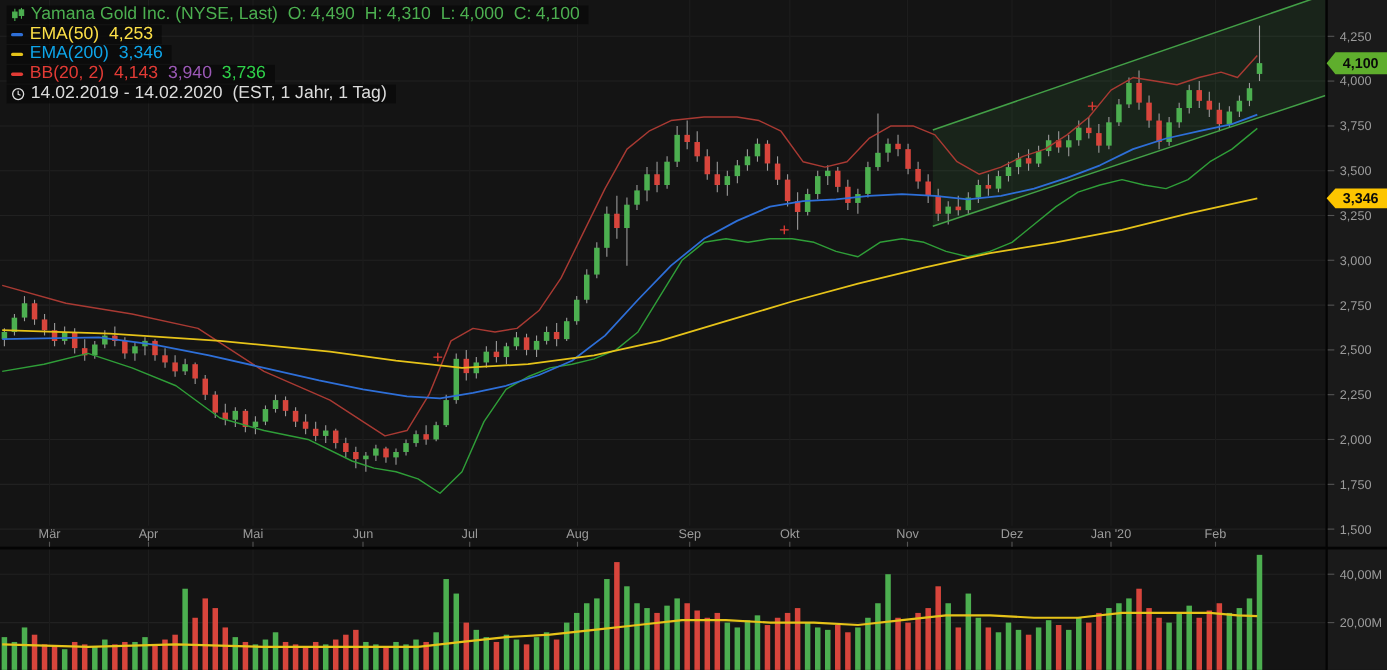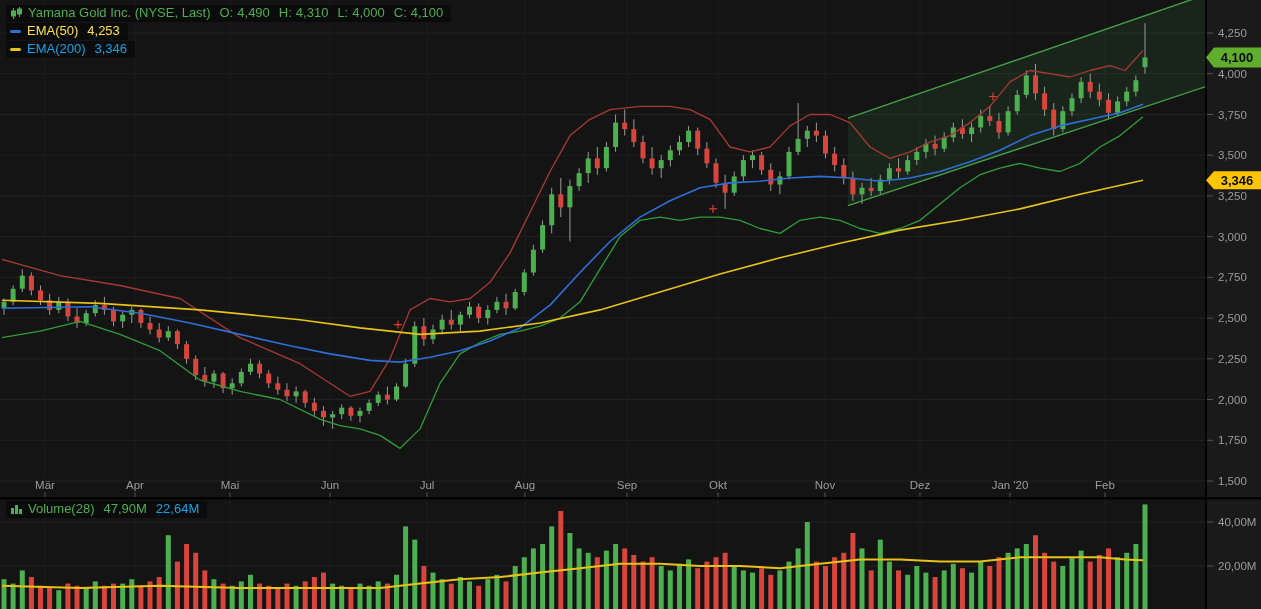--- a/index.html
+++ b/index.html
@@ -1,21 +1,21 @@
 <!DOCTYPE html>
 <html><head>
 <meta charset="utf-8">
 <style>
   html,body{margin:0;padding:0;background:#0c0c0c;}
   .app{position:relative;width:1261px;height:609px;background:#141414;overflow:hidden;
        font-family:"Liberation Sans","DejaVu Sans",sans-serif;}
   svg text{font-family:"Liberation Sans","DejaVu Sans",sans-serif;}
   .overlay{position:absolute;left:6px;top:5px;z-index:5;display:flex;flex-direction:column;align-items:flex-start;}
   .chip{background:rgba(8,8,8,.74);padding:1px 8px 2px 4px;margin-bottom:1px;display:flex;align-items:center;
-        font-size:13px;line-height:14px;white-space:nowrap;}
+        font-size:16px;line-height:14px;white-space:nowrap;}
   .chip .ic{display:inline-flex;margin-right:5px;}
   .dash{display:inline-block;width:11px;height:3px;border-radius:2px;margin-right:6px;}
   .sp{margin-right:9px;}
   .vol-overlay{position:absolute;left:6px;top:501px;z-index:5;}
   .t-green{color:#4caf50;} .t-blue{color:#fde047;} .t-yellow{color:#0ea5e9;}
   .t-red{color:#e23b35;} .t-purple{color:#9b59b6;} .t-bgreen{color:#2fd24a;} .t-white{color:#dcdcdc;}
 </style>
 </head>
 <body>
 
@@ -563,31 +563,32 @@
     <div class="chip">
       <span class="dash" style="background:#2e6fd8"></span>
       <span class="t-blue sp">EMA(50)</span>
       <span class="t-blue">4,253</span>
     </div>
     <div class="chip">
       <span class="dash" style="background:#e6c319"></span>
       <span class="t-yellow sp">EMA(200)</span>
       <span class="t-yellow">3,346</span>
     </div>
+    <div class="chip">
+      <span class="dash" style="background:#e23b35"></span>
+      <span class="t-red sp">BB(20, 2)</span>
+      <span class="t-red sp">4,143</span>
+      <span class="t-purple sp">3,940</span>
+      <span class="t-bgreen">3,736</span>
+    </div>
+    <div class="chip">
+      <span class="ic">
+        <svg width="13" height="13" viewBox="0 0 13 13">
+            <circle cx="6.5" cy="6.5" r="5" fill="none" stroke="#dcdcdc" stroke-width="1.2"></circle>
+            <path d="M6.5 3.5 L6.5 6.8 L8.7 7.6" fill="none" stroke="#dcdcdc" stroke-width="1.1"></path>
+          </svg>
+      </span>
+      <span class="t-white sp">14.02.2019 - 14.02.2020</span>
+      <span class="t-white">(EST, 1 Jahr, 1 Tag)</span>
+    </div>
   </div>
 
-  <div class="vol-overlay">
-    <div class="chip">
-      <span class="ic">
-        <svg width="13" height="12" viewBox="0 0 13 12">
-            <g fill="#4caf50">
-              <rect x="1" y="5" width="3" height="6"></rect>
-              <rect x="5" y="2" width="3" height="9"></rect>
-              <rect x="9" y="6" width="3" height="5"></rect>
-            </g>
-          </svg>
-      </span>
-      <span class="t-green sp">Volume(28)</span>
-      <span class="t-green sp">47,90M</span>
-      <span class="t-yellow">22,64M</span>
-    </div>
-  </div>
 </div>
 
 </body></html>

